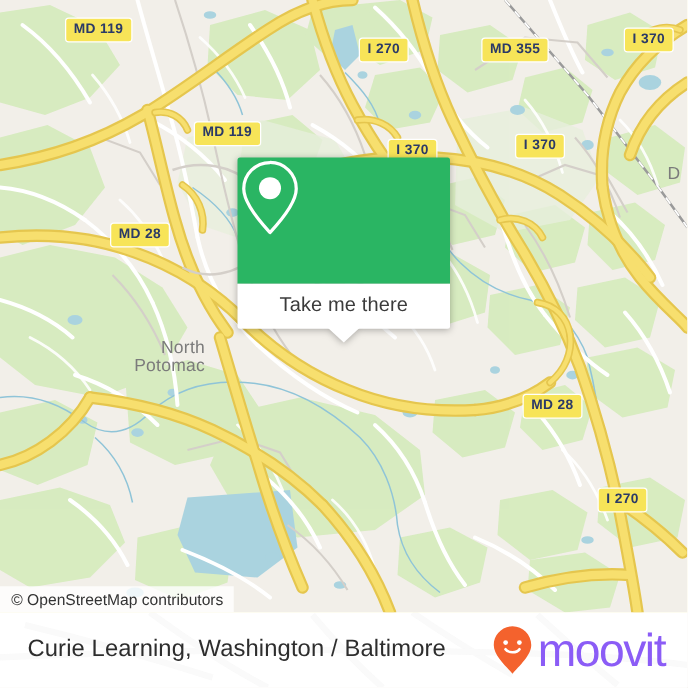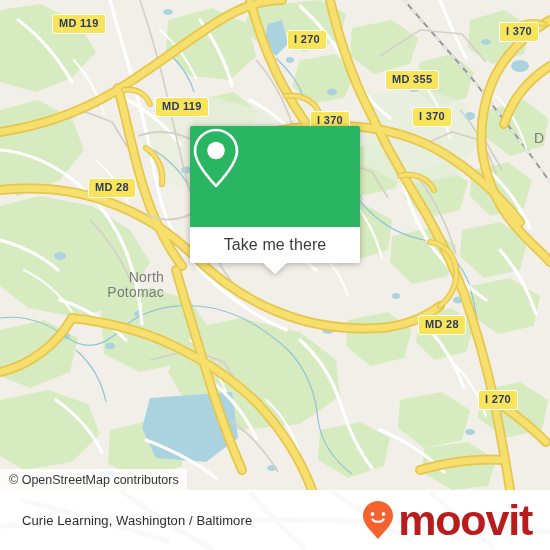--- a/index.html
+++ b/index.html
@@ -148,34 +148,34 @@
     height: 100%;
     display: flex;
     align-items: center;
     justify-content: space-between;
     padding: 0 18px 0 22px;
     box-sizing: border-box;
   }
   #footer-title {
     color: #2d2d2d;
     font-family: "Liberation Sans", sans-serif;
-    font-size: 13px;
+    font-size: 19px;
     letter-spacing: 0.1px;
     white-space: nowrap;
   }
   #brand {
     display: flex;
     align-items: center;
     gap: 4px;
   }
   #brand-word {
-    color: #b91c1c;
-    font-family: "Liberation Sans", sans-serif;
-    font-size: 43px;
-    font-weight: 700;
+    color: #8b5cf6;
+    font-family: "Liberation Sans", sans-serif;
+    font-size: 37px;
+    font-weight: 400;
     letter-spacing: -1.2px;
     line-height: 1;
   }
 </style>
 </head>
 <body>
 
 <div id="page">
 
   <div id="map">
@@ -406,21 +406,21 @@
 
         <g stroke="#d4cfc9" stroke-width="2" fill="none">
           <path d="M138,136 C160,128 186,132 202,148 C218,164 218,188 204,204 C190,220 164,224 146,214"></path>
           <path d="M250,162 C268,156 288,160 300,174 C312,188 310,208 298,220 C286,232 266,234 252,226"></path>
         </g>
       </g>
     </svg>
 
     <div class="shield" style="left:52px; top:14px;">MD 119</div>
     <div class="shield" style="left:287px; top:30px;">I 270</div>
-    <div class="shield" style="left:385px; top:30px;margin-top:40px;">MD 355</div>
+    <div class="shield" style="left:385px; top:30px;">MD 355</div>
     <div class="shield" style="left:499px; top:22px;">I 370</div>
     <div class="shield" style="left:155px; top:97px;">MD 119</div>
     <div class="shield" style="left:310px; top:111px;">I 370</div>
     <div class="shield" style="left:412px; top:107px;">I 370</div>
     <div class="shield" style="left:88px; top:178px;">MD 28</div>
     <div class="shield" style="left:418px; top:315px;">MD 28</div>
     <div class="shield" style="left:478px; top:390px;">I 270</div>
 
     <div class="place-label" style="left:100px; top:270px; width:64px;">North
 Potomac</div>

